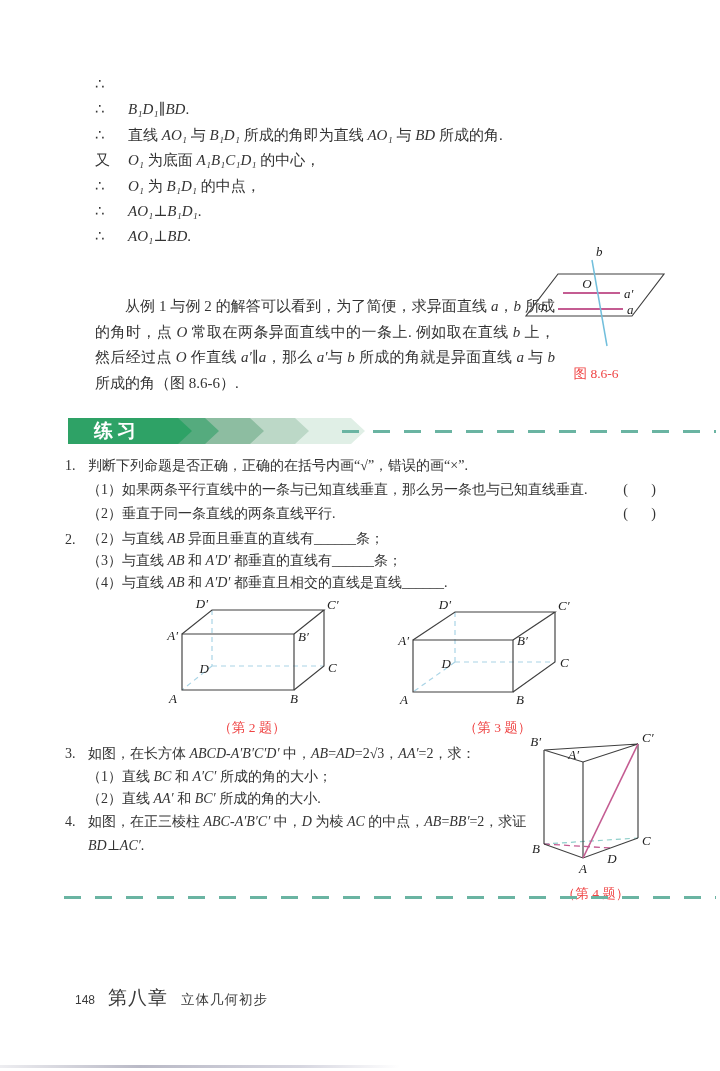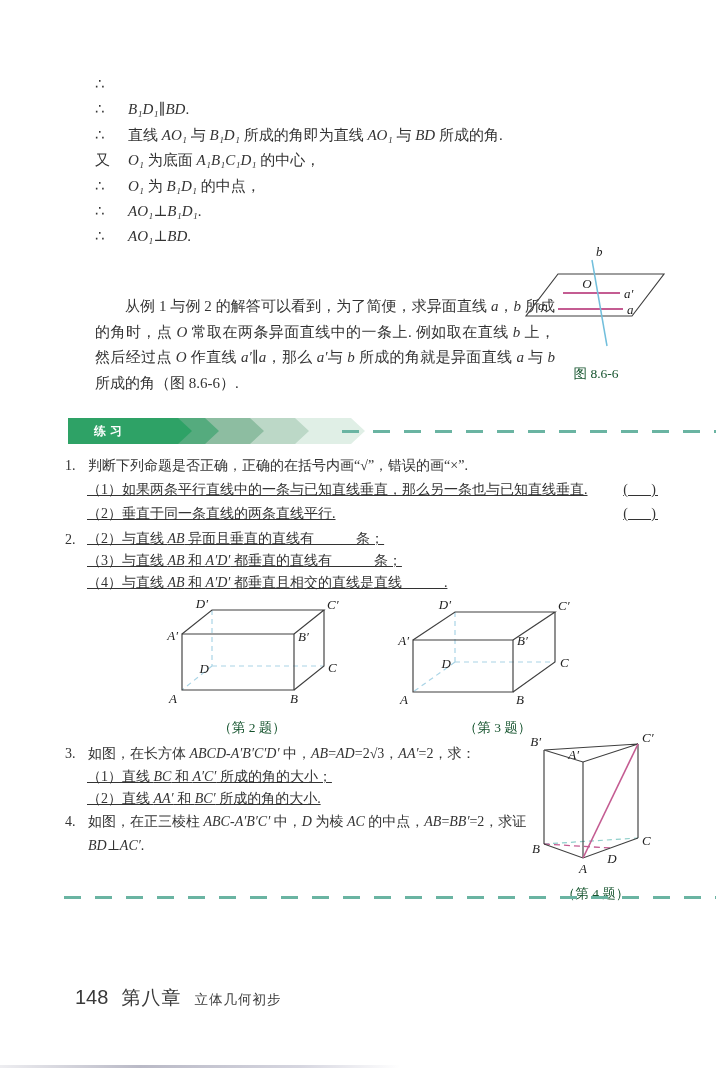--- a/index.html
+++ b/index.html
@@ -15,70 +15,70 @@
   .proof-line{display:flex;white-space:nowrap;font-size:15px;line-height:25.4px;}
   .proof-line .marker{width:33px;flex:none;}
   i{font-style:italic;}
 
   
   .summary{left:95px;top:294px;width:460px;font-size:15px;line-height:25.6px;
     text-indent:2em;text-align:justify;}
 
   
   .fig866{left:512px;top:244px;width:168px;}
-  .fig-caption{text-align:center;font-size:13.5px;margin-top:5px;color:#14532d;}
+  .fig-caption{text-align:center;font-size:13.5px;margin-top:5px;color:#ef4444;}
 
   svg text{font-family:"Liberation Serif","DejaVu Serif",serif;font-size:13px;
     font-style:italic;fill:#222;}
   .solid path, .solid line{stroke:#3f3f3f;stroke-width:1.15;fill:none;}
   .hidden path, .hidden line{stroke:var(--hidden-edge,#a9d4e6);stroke-width:1.2;
     stroke-dasharray:5 4;fill:none;}
 
   
   .banner{left:68px;top:418px;width:300px;height:26px;}
   .chev{position:absolute;top:0;height:26px;
     clip-path:polygon(0 0,calc(100% - 14px) 0,100% 50%,calc(100% - 14px) 100%,0 100%,14px 50%);}
   .chev.c2{left:92px;width:70px;background:var(--chevron-2);}
   .chev.c3{left:137px;width:70px;background:var(--chevron-3);}
   .chev.c4{left:182px;width:70px;background:var(--chevron-4);}
   .chev.c5{left:227px;width:70px;background:var(--chevron-5);}
   .banner-main{position:absolute;left:0;top:0;width:124px;height:26px;z-index:2;
     background:var(--banner-green);
     clip-path:polygon(0 0,calc(100% - 14px) 0,100% 50%,calc(100% - 14px) 100%,0 100%);
     color:#fff;font-family:"Liberation Sans","DejaVu Sans",sans-serif;
-    font-weight:bold;font-size:12px;line-height:26px;letter-spacing:4px;
+    font-weight:bold;font-size:19px;line-height:26px;letter-spacing:4px;
     padding-left:26px;box-sizing:border-box;}
   .dashes{height:3px;
     background:repeating-linear-gradient(90deg,var(--dash-teal) 0 17px,transparent 17px 31px);}
   .banner-dashes{left:342px;top:430px;width:374px;}
   .bottom-dashes{left:64px;top:896px;width:652px;}
 
   
   .exercises{left:65px;top:454px;width:601px;font-size:14px;}
   .ex-row{position:relative;padding-left:23px;line-height:24px;white-space:nowrap;}
   .ex-num{position:absolute;left:0;top:0;}
-  .sub{padding-left:22px;line-height:24px;white-space:nowrap;text-decoration:underline;}
+  .sub{padding-left:22px;line-height:24px;white-space:nowrap;}
   .sub22{line-height:22px;}
   .sub-flex{display:flex;}
   .answer{margin-left:auto;padding-right:8px;letter-spacing:2px;}
   .ex2{margin-top:2px;}
   .figures-row{display:flex;gap:48px;padding-left:92px;margin-top:4px;height:128px;}
   .figure{flex:none;}
   .fig-box2{width:190px;}
   .fig-box3{width:205px;}
   .ex3{margin-top:16px;}
   .narrow{width:455px;white-space:normal;}
   .ex4-text{white-space:normal;text-align:justify;}
 
   
   .prism-fig{left:528px;top:726px;width:135px;}
 
   
   .footer{left:75px;top:985px;display:flex;align-items:baseline;gap:13px;color:#3a3a3a;}
-  .page-num{font-family:"Liberation Sans","DejaVu Sans",sans-serif;font-size:20px;}
+  .page-num{font-family:"Liberation Sans","DejaVu Sans",sans-serif;font-size:12px;}
   .chapter{font-size:19px;letter-spacing:1px;}
   .section{font-size:13.5px;letter-spacing:1px;}
 
   .bottom-edge{left:0;bottom:3px;width:400px;height:3px;
     background:linear-gradient(90deg,rgba(185,185,198,.25) 0,#b9b9c6 35%,#d6d6e0 75%,rgba(214,214,224,0) 100%);}
 </style>
 </head>
 <body>
 
 <div class="abs proof">

